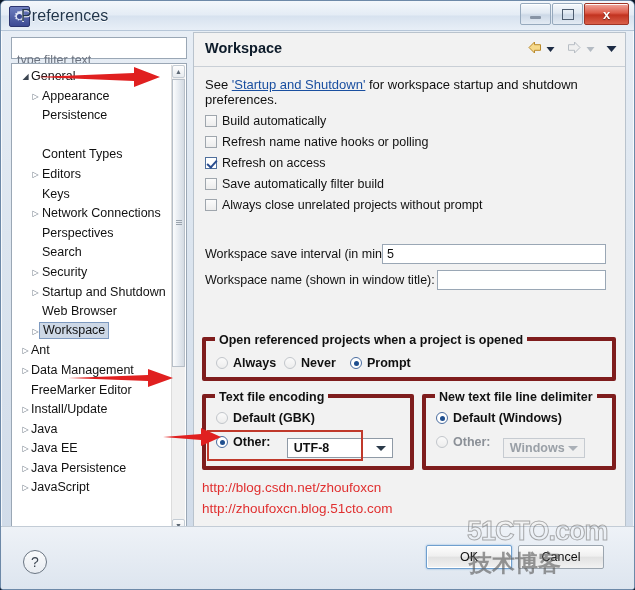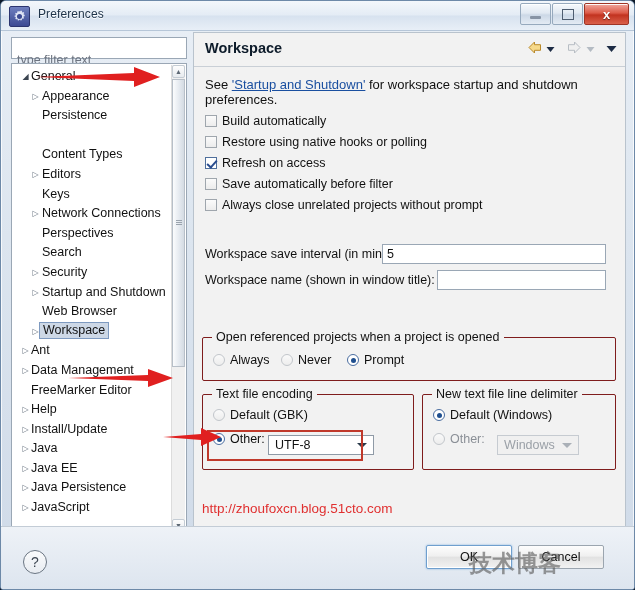--- a/index.html
+++ b/index.html
@@ -27,21 +27,21 @@
     border-bottom:1px solid #b6c6d8;
   }
   .title-icon{
     position:absolute;left:8px;top:5px;width:19px;height:19px;
     background:linear-gradient(180deg,#6f7fbf,#3c4a93);
     border:1px solid #2c3570;border-radius:2px;
     display:flex;align-items:center;justify-content:center;
   }
   .title-icon svg{display:block;}
   .title-text{
-    position:absolute;left:37px;top:6px;font-size:12px;color:#20354b;
+    position:absolute;left:20px;top:6px;font-size:16px;color:#20354b;
     text-shadow:0 1px 0 #fff;letter-spacing:.1px;
   }
   .win-btns{position:absolute;right:5px;top:2px;display:flex;gap:1px;}
   .wb{
     width:29px;height:20px;border:1px solid #96a9bd;border-radius:2px;
     background:linear-gradient(180deg,#f6f9fc 0%,#e1e9f2 45%,#ccd8e6 55%,#e3ebf4 100%);
     display:flex;align-items:center;justify-content:center;
     box-shadow:inset 0 1px 0 rgba(255,255,255,.9);
   }
   .wb.close{
@@ -159,21 +159,21 @@
   .cb.on:after{
     content:"";position:absolute;left:3px;top:0px;width:4px;height:8px;
     border:solid #2a4d8f;border-width:0 2px 2px 0;transform:rotate(42deg);
   }
   .fldrow{position:absolute;left:11px;font-size:12.5px;color:#111;height:20px;line-height:20px;}
   .txtfield{
     position:absolute;height:20px;background:#fff;border:1px solid #9aa7b5;
     box-sizing:border-box;font-size:12.5px;color:#111;padding:2px 0 0 4px;
   }
   .group{
-    position:absolute;border:1px solid #7f1d1d;box-sizing:border-box;border-radius:2px;
+    position:absolute;border:4px solid #7f1d1d;box-sizing:border-box;border-radius:2px;font-weight:bold;
   }
   .group > .glbl{
     position:absolute;left:9px;top:-8px;background:#f2f2f2;padding:0 4px;
     font-size:12.5px;color:#111;
   }
   .radio{
     display:inline-block;width:12px;height:12px;border-radius:50%;vertical-align:-2px;
     background:linear-gradient(180deg,#fcfcfc,#e6e6e6);
     border:1px solid #a0a7ae;box-sizing:border-box;position:relative;margin-right:5px;
   }
@@ -281,21 +281,20 @@
           <div class="ti d1"><span class="arw">▷</span><span class="lbl">Network Connections</span></div>
           <div class="ti d1"><span class="arw">&nbsp;</span><span class="lbl">Perspectives</span></div>
           <div class="ti d1"><span class="arw">&nbsp;</span><span class="lbl">Search</span></div>
           <div class="ti d1"><span class="arw">▷</span><span class="lbl">Security</span></div>
           <div class="ti d1"><span class="arw">▷</span><span class="lbl">Startup and Shutdown</span></div>
           <div class="ti d1"><span class="arw">&nbsp;</span><span class="lbl">Web Browser</span></div>
           <div class="ti d1 sel"><span class="arw">▷</span><span class="lbl">Workspace</span></div>
           <div class="ti d0"><span class="arw">▷</span><span class="lbl">Ant</span></div>
           <div class="ti d0"><span class="arw">▷</span><span class="lbl">Data Management</span></div>
           <div class="ti d0"><span class="arw">&nbsp;</span><span class="lbl">FreeMarker Editor</span></div>
-          <div class="ti d0"><span class="arw">▷</span><span class="lbl">Help</span></div>
           <div class="ti d0"><span class="arw">▷</span><span class="lbl">Install/Update</span></div>
           <div class="ti d0"><span class="arw">▷</span><span class="lbl">Java</span></div>
           <div class="ti d0"><span class="arw">▷</span><span class="lbl">Java EE</span></div>
           <div class="ti d0"><span class="arw">▷</span><span class="lbl">Java Persistence</span></div>
           <div class="ti d0"><span class="arw">▷</span><span class="lbl">JavaScript</span></div>
         </div>
 
       <div class="vsb">
         <div class="btn top">▲</div>
         <div class="thumb">
@@ -347,23 +346,23 @@
           </span>
         </div>
       </div>
 
       <div class="rbody">
 
         <div class="seeline"><span>See </span><a href="#">'Startup and Shutdown'</a><span> for workspace startup and shutdown preferences.</span></div>
 
         <div id="cb-host">
             <div class="cbrow" style="top: 46px;"><span class="cb"></span><span>Build automatically</span></div>
-            <div class="cbrow" style="top: 67px;"><span class="cb"></span><span>Restore using native hooks or polling</span></div>
+            <div class="cbrow" style="top: 67px;"><span class="cb"></span><span>Refresh name native hooks or polling</span></div>
             <div class="cbrow" style="top: 88px;"><span class="cb on"></span><span>Refresh on access</span></div>
-            <div class="cbrow" style="top: 109px;"><span class="cb"></span><span>Save automatically before filter</span></div>
+            <div class="cbrow" style="top: 109px;"><span class="cb"></span><span>Save automatically filter build</span></div>
             <div class="cbrow" style="top: 130px;"><span class="cb"></span><span>Always close unrelated projects without prompt</span></div>
           </div>
         <div id="fld-host">
             <div class="fldrow" style="top: 177px;">Workspace save interval (in minutes):</div>
             <div class="txtfield" style="left: 188px; top: 177px; width: 224px;">5</div>
             <div class="fldrow" style="top: 203px;">Workspace name (shown in window title):</div>
             <div class="txtfield" style="left: 243px; top: 203px; width: 169px;"></div>
           </div>
 
         <div class="group" style="left:8px;top:270px;width:414px;height:44px;">
@@ -375,49 +374,51 @@
             </div>
         </div>
 
         <div class="group" style="left:8px;top:327px;width:212px;height:76px;">
           <div class="glbl">Text file encoding</div>
           <div style="position:absolute;left:10px;top:13px;">
             <span class="radio dim"></span><span class="ropt">Default (GBK)</span>
           </div>
           <div style="position:absolute;left:10px;top:37px;">
             <span class="radio on"></span><span class="ropt">Other:</span>
-            <span class="combo" style="width:106px;"><span>UTF-8</span><span class="arr"></span></span>
+            <span class="combo" style="width:106px;margin-left:13px;"><span>UTF-8</span><span class="arr"></span></span>
           </div>
         </div>
         <div class="redbox" style="left:13px;top:363px;width:156px;height:31px;"></div>
 
         <div class="group" style="left:228px;top:327px;width:194px;height:76px;">
           <div class="glbl">New text file line delimiter</div>
           <div style="position:absolute;left:10px;top:13px;">
             <span class="radio on"></span><span class="ropt">Default (Windows)</span>
           </div>
           <div style="position:absolute;left:10px;top:37px;">
             <span class="radio dim"></span><span class="ropt dim">Other:</span>
             <span class="combo dis" style="width:82px;margin-left:9px;"><span>Windows</span><span class="arr"></span></span>
           </div>
         </div>
 
+        <div class="urltext" style="left:8px;top:413px;">http://blog.csdn.net/zhoufoxcn</div>
         <div class="urltext" style="left:8px;top:434px;">http://zhoufoxcn.blog.51cto.com</div>
 
         <div class="btn" style="left:236px;top:465px;width:93px;">Restore Defaults</div>
         <div class="btn" style="left:337px;top:465px;width:86px;">Apply</div>
       </div>
     </div>
 
     <div class="botbar">
       <div class="helpicon">?</div>
       <div class="btn primary" style="left:425px;top:18px;width:86px;">OK</div>
       <div class="btn" style="left:517px;top:18px;width:86px;">Cancel</div>
     </div>
 
+    <div class="wm wm-top" style="left:466px;top:486px;">51CTO.com</div>
     <div class="wm wm-cn" style="left:468px;top:518px;">技术博客</div>
 
     <svg class="ann-arrow" style="left:33px;top:35px;" width="130" height="24">
       <path d="M2 12 L100 8 L100 2 L126 12 L100 22 L100 16 Z" fill="#e02020"></path>
     </svg>
     <svg class="ann-arrow" style="left:65px;top:337px;" width="110" height="22">
       <path d="M2 11 L82 8 L82 2 L107 11 L82 20 L82 14 Z" fill="#e02020"></path>
     </svg>
     <svg class="ann-arrow" style="left:160px;top:396px;" width="62" height="22">
       <path d="M2 11 L40 8 L40 2 L60 11 L40 20 L40 14 Z" fill="#e02020"></path>

